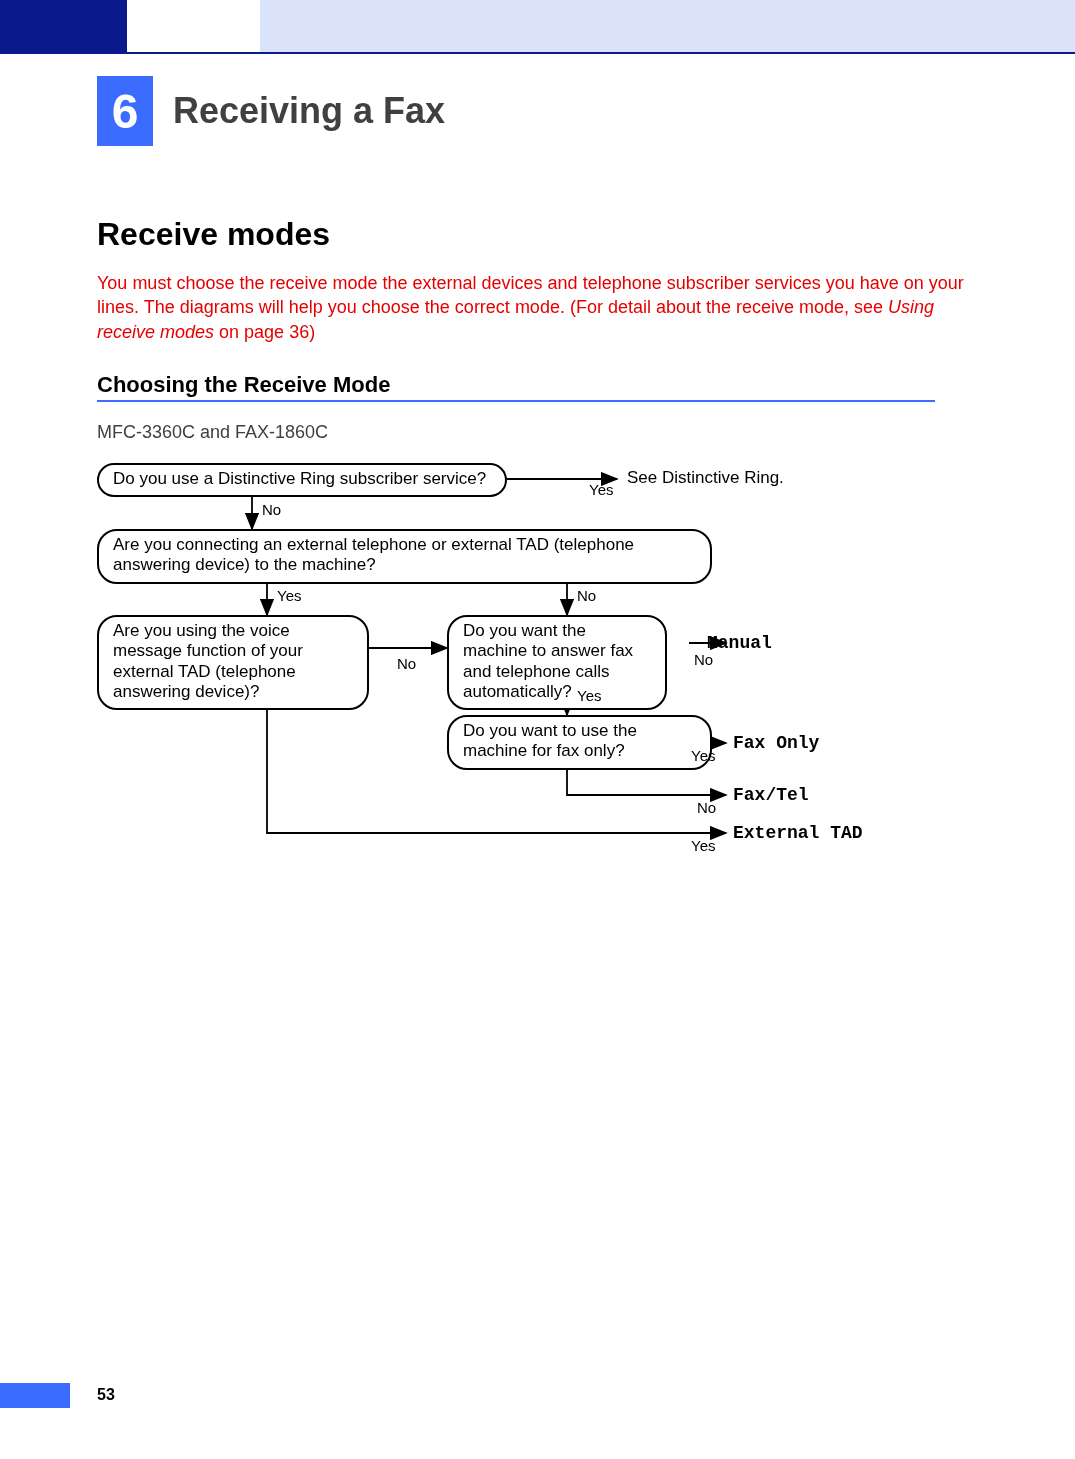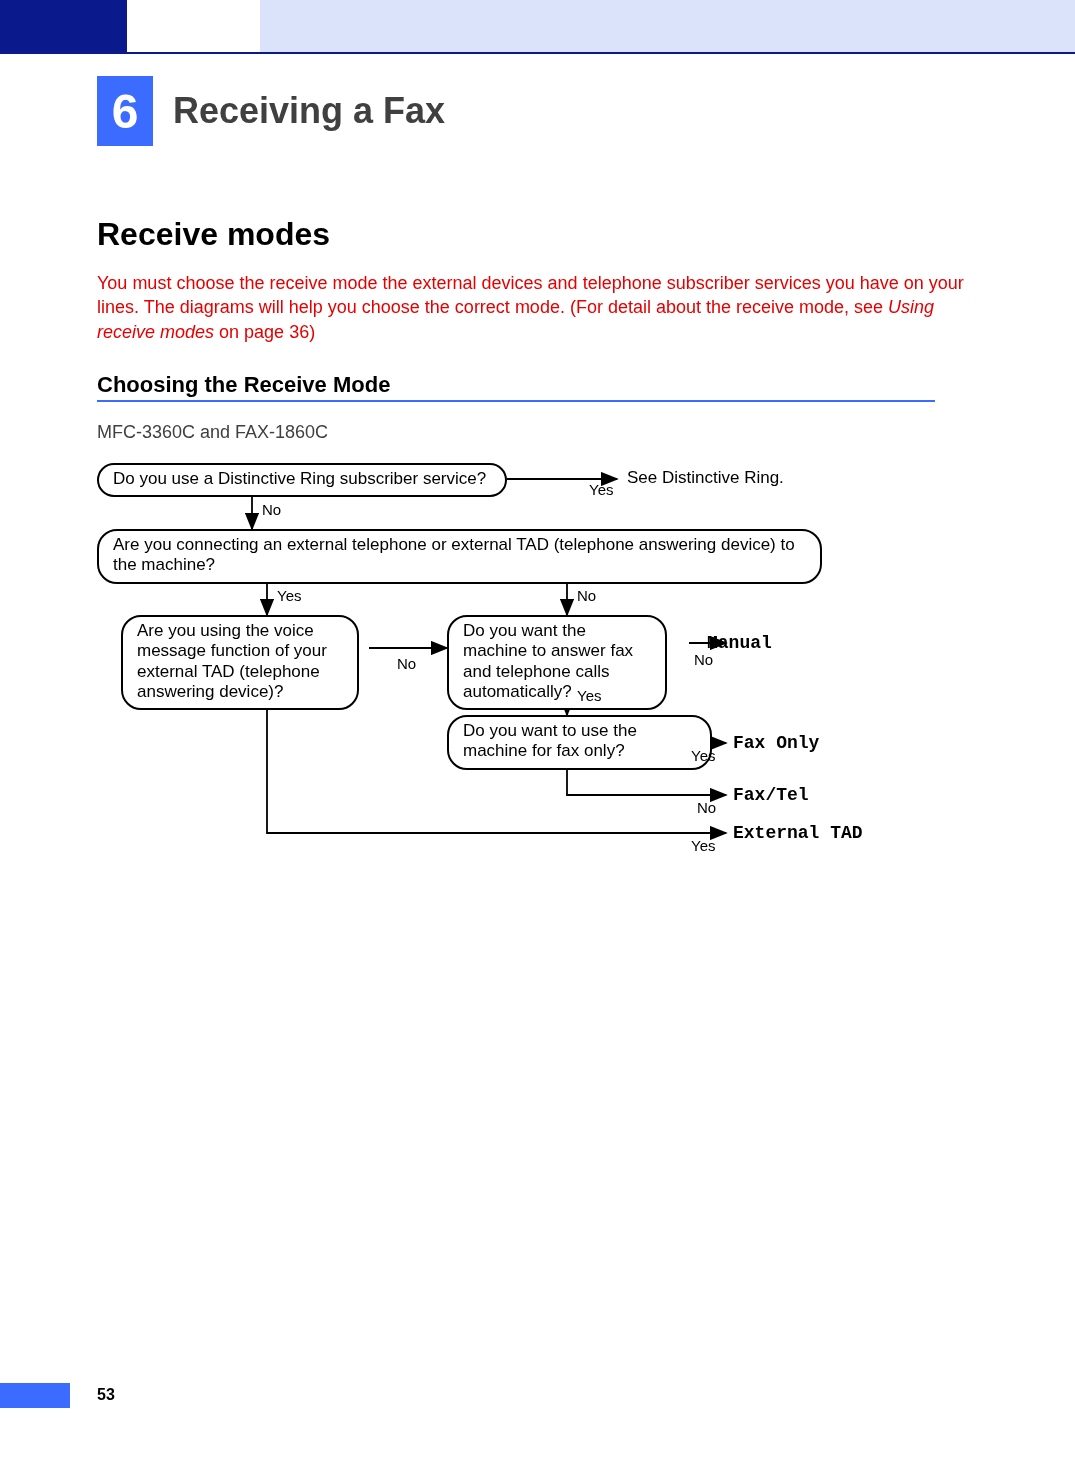--- a/index.html
+++ b/index.html
@@ -202,27 +202,27 @@
       <polyline points="170,216 170,370 629,370" fill="none" stroke="#000" stroke-width="1.8" marker-end="url(#ah)"></polyline>
     </svg>
 
     <div class="qnode" style="left:0; top:0; width:410px;">
       <span>Do you use a Distinctive Ring subscriber service?</span>
     </div>
     <div class="edge-text" style="left:492px; top:18px;">Yes</div>
     <div class="out-label" style="left:530px; top:5px;">See Distinctive Ring.</div>
     <div class="edge-text" style="left:165px; top:38px;">No</div>
 
-    <div class="qnode" style="left:0; top:66px; width:725px;">
+    <div class="qnode" style="left:0; top:66px; width:615px;">
       <span>Are you connecting an external telephone or external TAD (telephone answering device) to the machine?</span>
     </div>
     <div class="edge-text" style="left:180px; top:124px;">Yes</div>
     <div class="edge-text" style="left:480px; top:124px;">No</div>
 
-    <div class="qnode" style="left:0; top:152px; width:238px;margin-left:24px;">
+    <div class="qnode" style="left:0; top:152px; width:272px;">
       <span>Are you using the voice message function of your external TAD (telephone answering device)?</span>
     </div>
     <div class="edge-text" style="left:300px; top:192px;">No</div>
 
     <div class="qnode" style="left:350px; top:152px; width:220px;">
       <span>Do you want the machine to answer fax and telephone calls automatically?</span>
     </div>
     <div class="edge-text" style="left:597px; top:188px;">No</div>
     <div class="out-label mono" style="left:610px; top:170px;">Manual</div>
     <div class="edge-text" style="left:480px; top:224px;">Yes</div>

